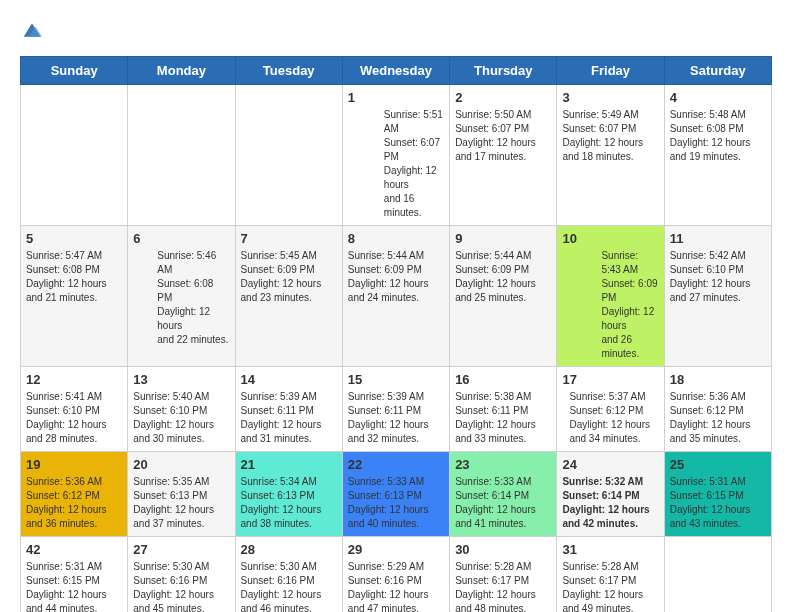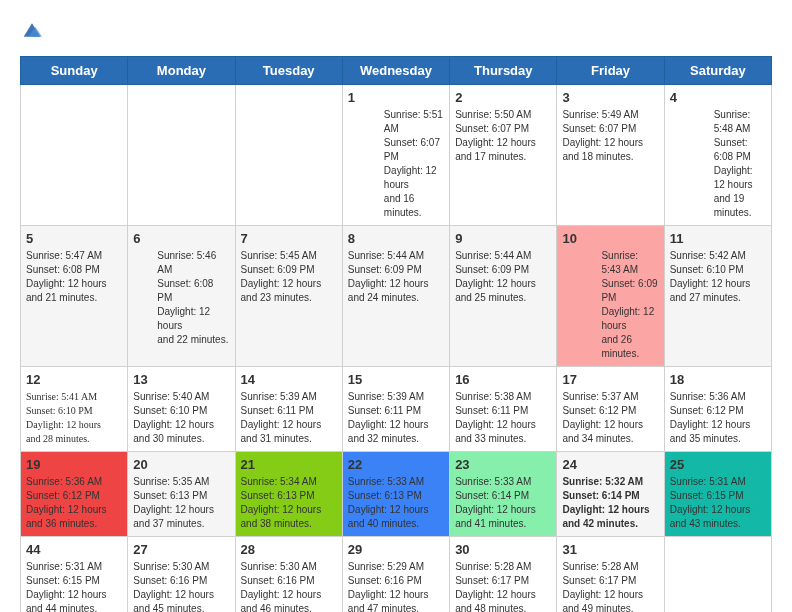--- a/index.html
+++ b/index.html
@@ -131,21 +131,21 @@
         </td>
         <td>
           <div class="day-number">3</div>
           <div class="day-info" style="white-space: pre-line;">Sunrise: 5:49 AM
 Sunset: 6:07 PM
 Daylight: 12 hours
 and 18 minutes.</div>
         </td>
         <td>
           <div class="day-number">4</div>
-          <div class="day-info" style="white-space: pre-line; margin-left: 44px;">Sunrise: 5:48 AM
+          <div class="day-info" style="white-space: pre-line;">Sunrise: 5:48 AM
 Sunset: 6:08 PM
 Daylight: 12 hours
 and 19 minutes.</div>
         </td>
       </tr>
       <tr style="background: rgb(245, 245, 245);">
         <td style="background: rgb(245, 245, 245);">
           <div class="day-number">5</div>
           <div class="day-info" style="white-space: pre-line;">Sunrise: 5:47 AM
 Sunset: 6:08 PM
@@ -173,39 +173,39 @@
 Daylight: 12 hours
 and 24 minutes.</div>
         </td>
         <td style="background: rgb(245, 245, 245);">
           <div class="day-number">9</div>
           <div class="day-info" style="white-space: pre-line;">Sunrise: 5:44 AM
 Sunset: 6:09 PM
 Daylight: 12 hours
 and 25 minutes.</div>
         </td>
-        <td style="background: #fca5a5;">
+        <td style="background: #bef264;">
           <div class="day-number">10</div>
           <div class="day-info" style="white-space: pre-line; margin-left: 39px;">Sunrise: 5:43 AM
 Sunset: 6:09 PM
 Daylight: 12 hours
 and 26 minutes.</div>
         </td>
         <td style="background: rgb(245, 245, 245);">
           <div class="day-number">11</div>
           <div class="day-info" style="white-space: pre-line;">Sunrise: 5:42 AM
 Sunset: 6:10 PM
 Daylight: 12 hours
 and 27 minutes.</div>
         </td>
       </tr>
       <tr>
         <td>
           <div class="day-number">12</div>
-          <div class="day-info" style="white-space: pre-line; font-family: Liberation Serif, serif;">Sunrise: 5:41 AM
+          <div class="day-info" style="white-space: pre-line;">Sunrise: 5:41 AM
 Sunset: 6:10 PM
 Daylight: 12 hours
 and 28 minutes.</div>
         </td>
         <td>
           <div class="day-number">13</div>
           <div class="day-info" style="white-space: pre-line;">Sunrise: 5:40 AM
 Sunset: 6:10 PM
 Daylight: 12 hours
 and 30 minutes.</div>
@@ -226,49 +226,49 @@
         </td>
         <td>
           <div class="day-number">16</div>
           <div class="day-info" style="white-space: pre-line;">Sunrise: 5:38 AM
 Sunset: 6:11 PM
 Daylight: 12 hours
 and 33 minutes.</div>
         </td>
         <td>
           <div class="day-number">17</div>
-          <div class="day-info" style="white-space: pre-line;">Sunrise: 5:37 AM
+          <div class="day-info" style="white-space: pre-line; margin-left: 7px;">Sunrise: 5:37 AM
 Sunset: 6:12 PM
 Daylight: 12 hours
 and 34 minutes.</div>
         </td>
         <td>
           <div class="day-number">18</div>
           <div class="day-info" style="white-space: pre-line;">Sunrise: 5:36 AM
 Sunset: 6:12 PM
 Daylight: 12 hours
 and 35 minutes.</div>
         </td>
       </tr>
       <tr style="background: rgb(245, 245, 245);">
-        <td style="background: #ef4444;">
+        <td style="background: #eab308;">
           <div class="day-number">19</div>
           <div class="day-info" style="white-space: pre-line;">Sunrise: 5:36 AM
 Sunset: 6:12 PM
 Daylight: 12 hours
 and 36 minutes.</div>
         </td>
         <td style="background: rgb(245, 245, 245);">
           <div class="day-number">20</div>
           <div class="day-info" style="white-space: pre-line;">Sunrise: 5:35 AM
 Sunset: 6:13 PM
 Daylight: 12 hours
 and 37 minutes.</div>
         </td>
-        <td style="background: #84cc16;">
+        <td style="background: #5eead4;">
           <div class="day-number">21</div>
           <div class="day-info" style="white-space: pre-line;">Sunrise: 5:34 AM
 Sunset: 6:13 PM
 Daylight: 12 hours
 and 38 minutes.</div>
         </td>
         <td style="background: #3b82f6;">
           <div class="day-number">22</div>
           <div class="day-info" style="white-space: pre-line;">Sunrise: 5:33 AM
 Sunset: 6:13 PM
@@ -292,21 +292,21 @@
         <td style="background: #14b8a6;">
           <div class="day-number">25</div>
           <div class="day-info" style="white-space: pre-line;">Sunrise: 5:31 AM
 Sunset: 6:15 PM
 Daylight: 12 hours
 and 43 minutes.</div>
         </td>
       </tr>
       <tr>
         <td>
-          <div class="day-number">44</div>
+          <div class="day-number">42</div>
           <div class="day-info" style="white-space: pre-line;">Sunrise: 5:31 AM
 Sunset: 6:15 PM
 Daylight: 12 hours
 and 44 minutes.</div>
         </td>
         <td>
           <div class="day-number">27</div>
           <div class="day-info" style="white-space: pre-line;">Sunrise: 5:30 AM
 Sunset: 6:16 PM
 Daylight: 12 hours

